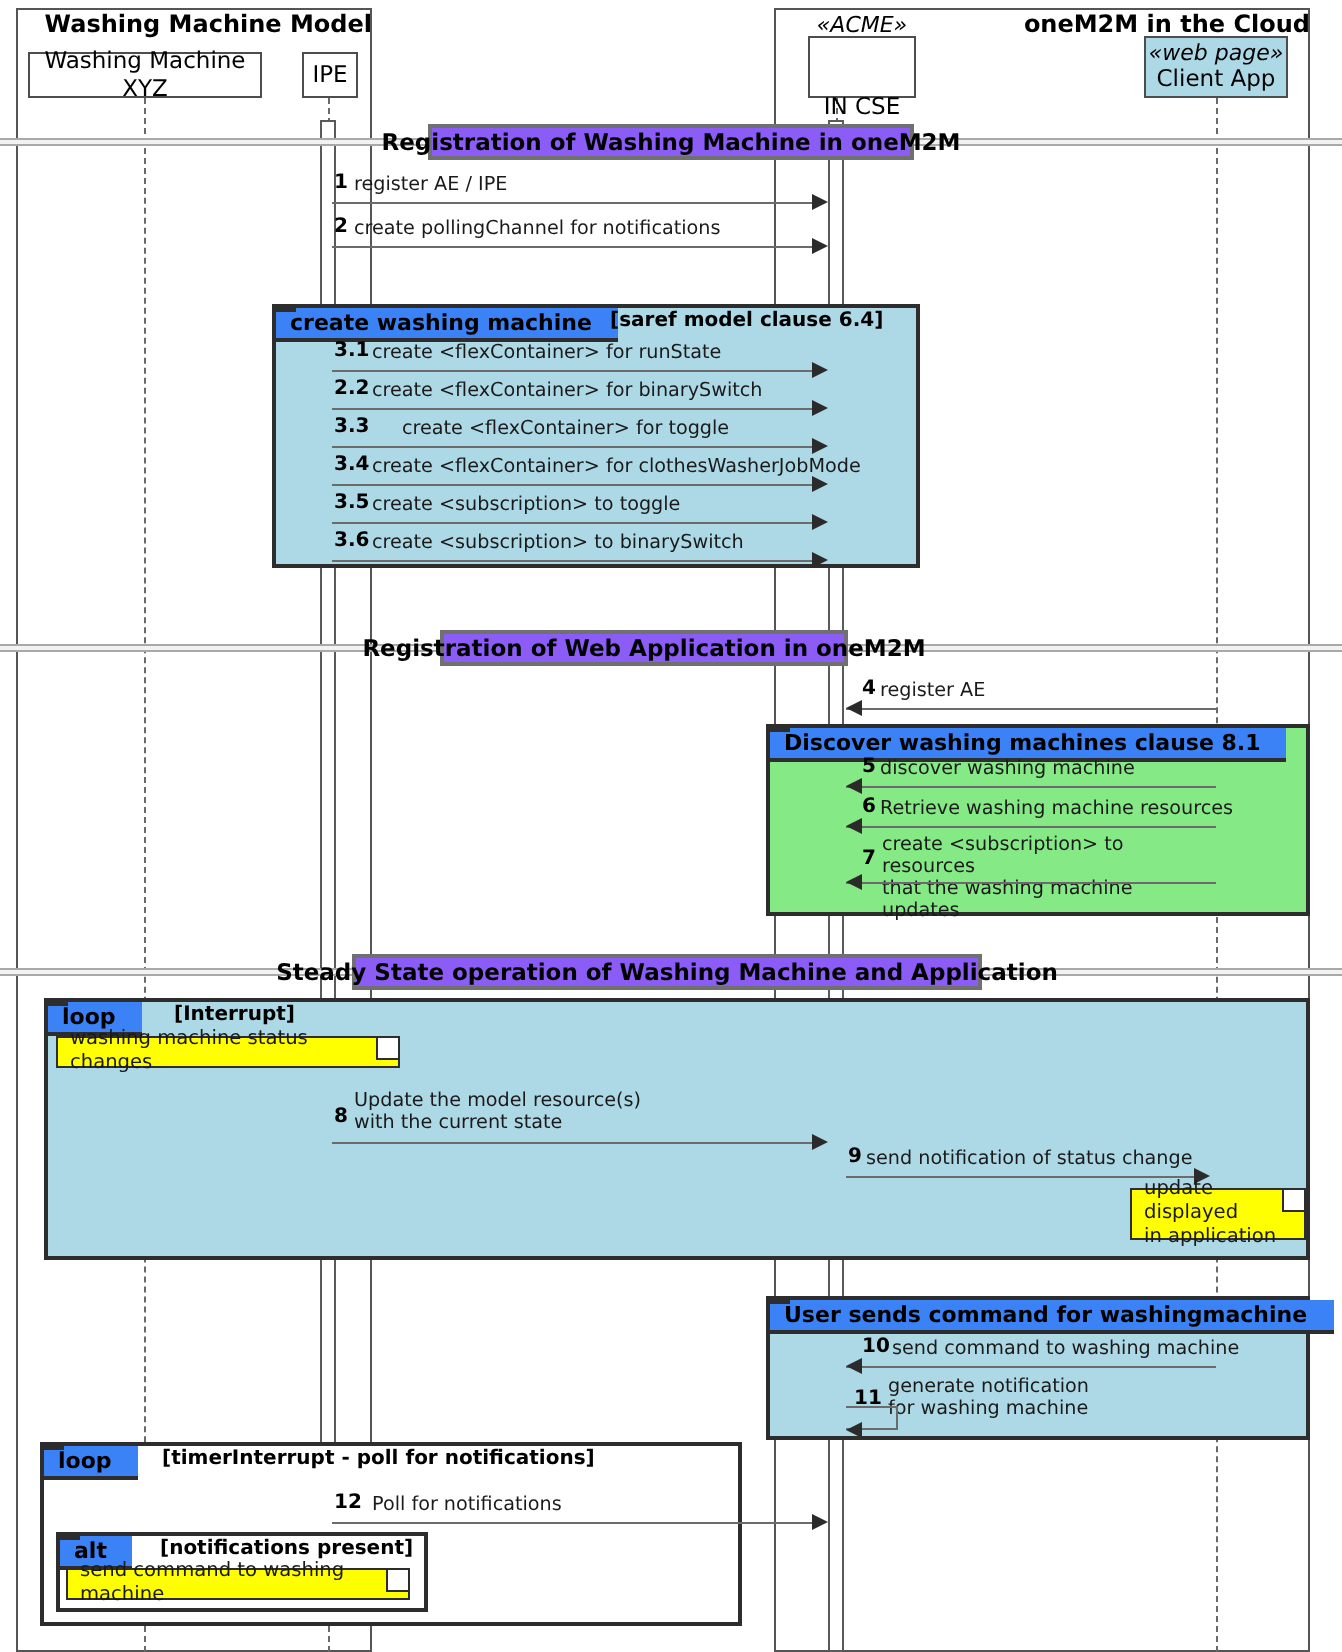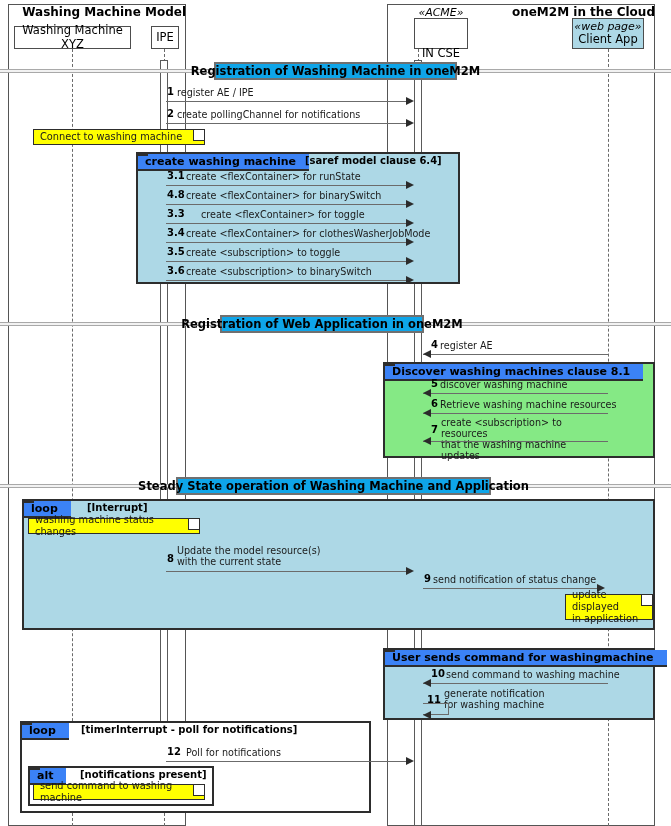--- a/index.html
+++ b/index.html
@@ -63,21 +63,21 @@
 
   
   .divider {
     height: 4px;
     border-top: 1px solid #a9a9a9;
     border-bottom: 1px solid #a9a9a9;
     background: #f2f2f2;
   }
   .divider-label {
     border: 2px solid #707070;
-    background: #0ea5e9;
+    background: #8b5cf6;
     font-size: 11.5px;
     font-weight: bold;
     color: #000;
     display: flex;
     align-items: center;
     justify-content: center;
     padding: 1px 8px;
     white-space: nowrap;
   }
 
@@ -206,21 +206,21 @@
   <div class="abs activation" style="left:414px; top:60px; height:766px;"></div>
 
   <div class="abs participant" style="left:14px; top:26px; width:117px; height:23px;">
     <span>Washing Machine XYZ</span>
   </div>
 
   <div class="abs participant" style="left:151px; top:26px; width:28px; height:23px;">
     <span>IPE</span>
   </div>
 
-  <div class="abs participant" style="left:414px; top:18px; width:54px; height:31px;gap:27px;">
+  <div class="abs participant" style="left:404px; top:18px; width:54px; height:31px;gap:27px;">
     <span class="stereo">«ACME»</span>
     <span>IN CSE</span>
   </div>
 
   <div class="abs participant tinted" style="left:572px; top:18px; width:72px; height:31px;">
     <span class="stereo">«web page»</span>
     <span>Client App</span>
   </div>
 
   <div class="abs divider" style="left:0px; top:69px; width:671px;"></div>
@@ -231,43 +231,39 @@
   <div class="abs msg-num" style="left:167px; top:86px;"><span>1</span></div>
   <div class="abs msg-label" style="left:177px; top:87px;"><span>register AE / IPE</span></div>
   <div class="abs msg-line" style="left:166px; top:101px; width:244px;"></div>
   <div class="abs arrow-r" style="left:406px; top:97px;"></div>
 
   <div class="abs msg-num" style="left:167px; top:108px;"><span>2</span></div>
   <div class="abs msg-label" style="left:177px; top:109px;"><span>create pollingChannel for notifications</span></div>
   <div class="abs msg-line" style="left:166px; top:123px; width:244px;"></div>
   <div class="abs arrow-r" style="left:406px; top:119px;"></div>
 
-  <div class="abs note" style="left:33px; top:129px; width:172px; height:16px;">
-    <span>Connect to washing machine</span>
-    <span class="note-fold"></span>
-  </div>
 
   <div class="abs fragment frag-blue" style="left:136px; top:152px; width:324px; height:132px;">
     <div class="frag-tab-wrap">
       <div class="frag-tab" style="border-right:none;">
         <span>create washing machine</span>
       </div>
       <div class="frag-tab-corner"></div>
     </div>
   </div>
   <div class="abs frag-guard" style="left:305px; top:155px;">
     <span>[saref model clause 6.4]</span>
   </div>
 
   <div class="abs msg-num" style="left:167px; top:170px;"><span>3.1</span></div>
   <div class="abs msg-label" style="left:186px; top:171px;"><span>create &lt;flexContainer&gt; for runState</span></div>
   <div class="abs msg-line" style="left:166px; top:185px; width:244px;"></div>
   <div class="abs arrow-r" style="left:406px; top:181px;"></div>
 
-  <div class="abs msg-num" style="left:167px; top:189px;"><span>4.8</span></div>
+  <div class="abs msg-num" style="left:167px; top:189px;"><span>2.2</span></div>
   <div class="abs msg-label" style="left:186px; top:190px;"><span>create &lt;flexContainer&gt; for binarySwitch</span></div>
   <div class="abs msg-line" style="left:166px; top:204px; width:244px;"></div>
   <div class="abs arrow-r" style="left:406px; top:200px;"></div>
 
   <div class="abs msg-num" style="left:167px; top:208px;"><span>3.3</span></div>
   <div class="abs msg-label" style="left:201px; top:209px;"><span>create &lt;flexContainer&gt; for toggle</span></div>
   <div class="abs msg-line" style="left:166px; top:223px; width:244px;"></div>
   <div class="abs arrow-r" style="left:406px; top:219px;"></div>
 
   <div class="abs msg-num" style="left:167px; top:227px;"><span>3.4</span></div>

